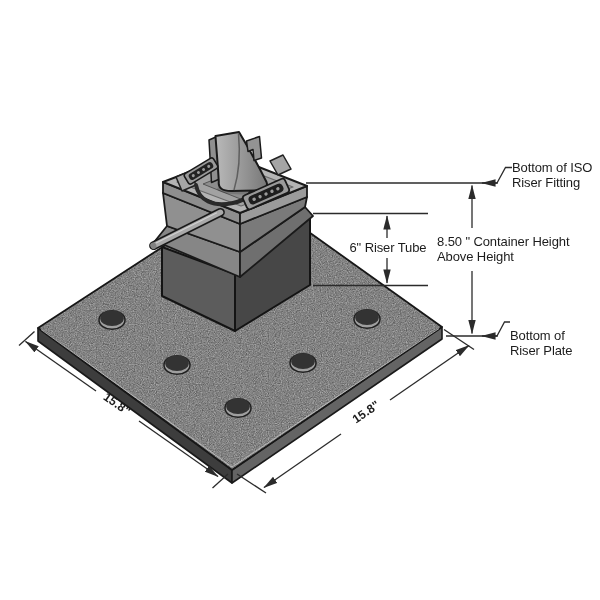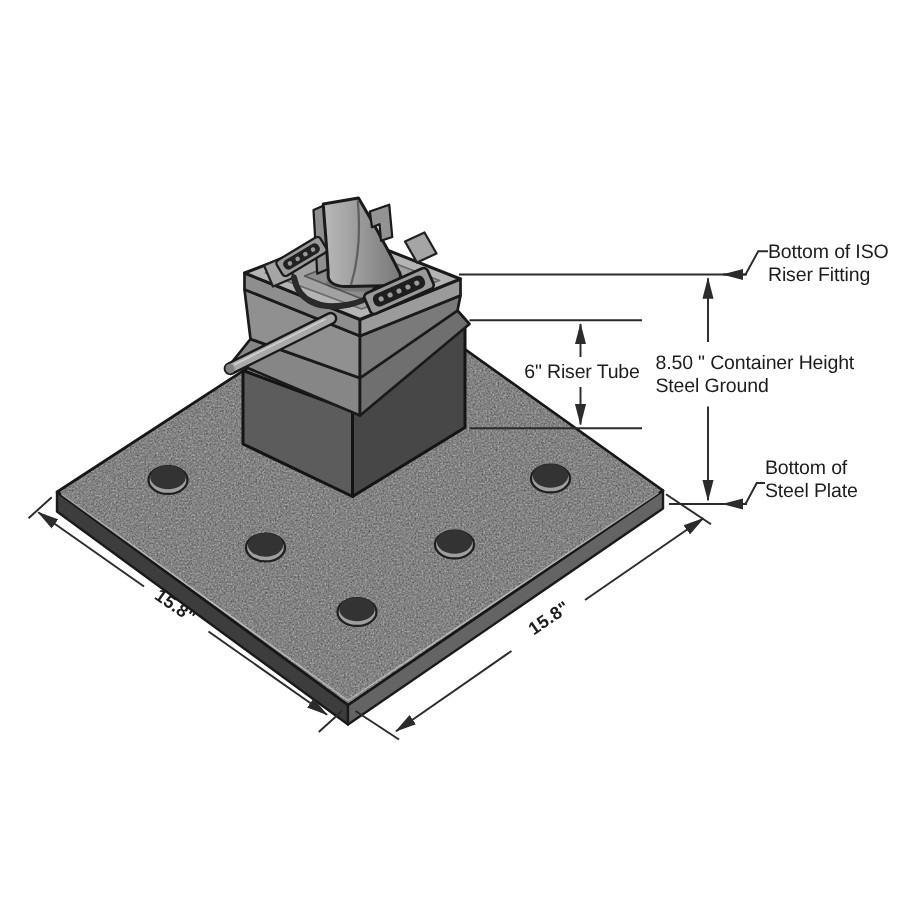--- a/index.html
+++ b/index.html
@@ -4,21 +4,21 @@
 <style>
   html,body{margin:0;padding:0;background:#fff;}
   #canvas{position:relative;width:600px;height:600px;background:#ffffff;overflow:hidden;
           font-family:"Liberation Sans","DejaVu Sans",sans-serif;color:#1c1c1c;}
   #canvas svg{position:absolute;left:0;top:0;}
   .lbl{position:absolute;font-size:13px;line-height:15px;letter-spacing:-0.1px;color:#1c1c1c;white-space:nowrap;}
   .dimtxt{position:absolute;font-size:12px;font-weight:bold;letter-spacing:0.2px;color:#1c1c1c;white-space:nowrap;}
   #label-iso{left:512px;top:160px;}
   #label-height{left:437px;top:234px;}
   #label-riser{left:346px;top:240px;width:84px;text-align:center;}
-  #label-steel{left:510px;top:304px;}
+  #label-steel{left:510px;top:328px;}
   #dim-left{left:117px;top:404px;transform:translate(-50%,-50%) rotate(35deg);}
   #dim-right{left:366px;top:412px;transform:translate(-50%,-50%) rotate(-34.5deg);}
 </style>
 </head>
 <body>
 
 <div id="canvas">
 
 <svg width="600" height="600" viewBox="0 0 600 600">
   <defs>
@@ -160,29 +160,29 @@
   </g>
 </svg>
 
   <div class="lbl" id="label-iso">
     <div>Bottom of ISO</div>
     <div>Riser Fitting</div>
   </div>
 
   <div class="lbl" id="label-height">
     <div>8.50 " Container Height</div>
-    <div>Steel Ground</div>
+    <div>Above Height</div>
   </div>
 
   <div class="lbl" id="label-riser">
     <div>6" Riser Tube</div>
   </div>
 
   <div class="lbl" id="label-steel">
     <div>Bottom of</div>
-    <div>Steel Plate</div>
+    <div>Riser Plate</div>
   </div>
 
   <div class="dimtxt" id="dim-left">15.8"</div>
 
   <div class="dimtxt" id="dim-right">15.8"</div>
 
 </div>
 
 </body></html>

